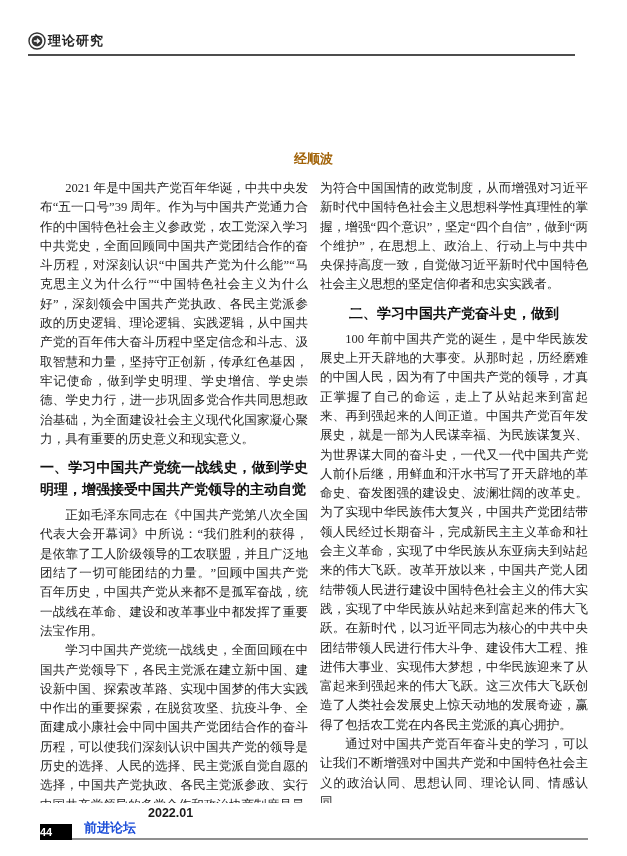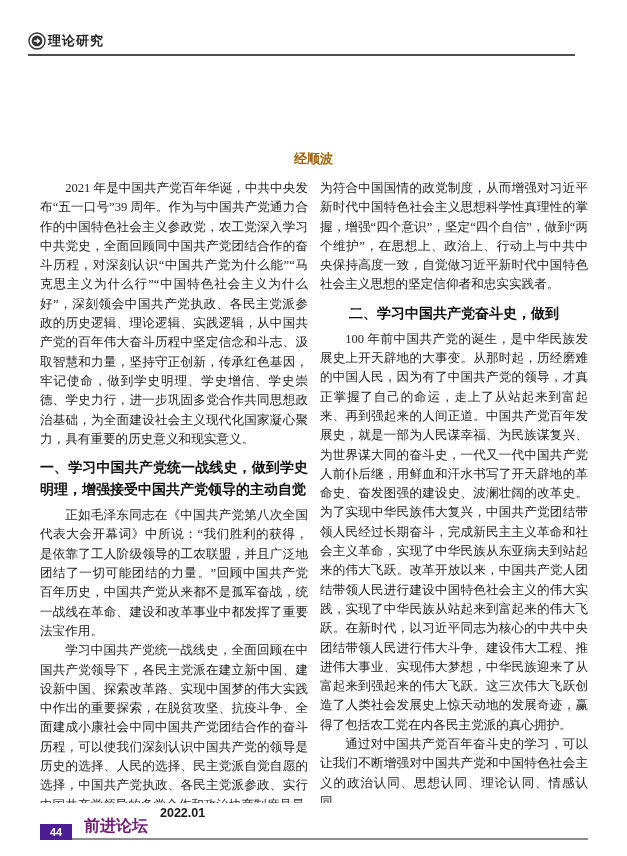--- a/index.html
+++ b/index.html
@@ -53,26 +53,26 @@
   .col .hd.center{text-align:center;}
   
   .footer{
     position:absolute;left:40px;top:806px;width:548px;
     border-bottom:2px solid #8f8f8f;
     display:flex;align-items:flex-end;gap:12px;
     padding-bottom:0;
     font-family:"Liberation Sans","DejaVu Sans",sans-serif;
   }
   .footer .pagebox{
-    background:#4c1d95;color:#ffffff;
-    width:32px;height:16px;line-height:16px;text-align:center;
+    background:#000000;color:#ffffff;
+    width:32px;height:16px;line-height:16px;
     font-size:11px;font-weight:bold;
     margin-bottom:-2px;
   }
-  .footer .journal{font-size:16px;font-weight:bold;color:#701a75;padding-bottom:1px;}
+  .footer .journal{font-size:13px;font-weight:bold;color:#1d4ed8;padding-bottom:1px;}
   .footer .issue{font-size:12.5px;font-weight:bold;color:#1a1a1a;padding-bottom:18px;}
 </style>
 </head>
 <body>
 
 <div class="page">
 
   <div class="header">
     <span>
       <svg class="icon" viewBox="0 0 18 18">

